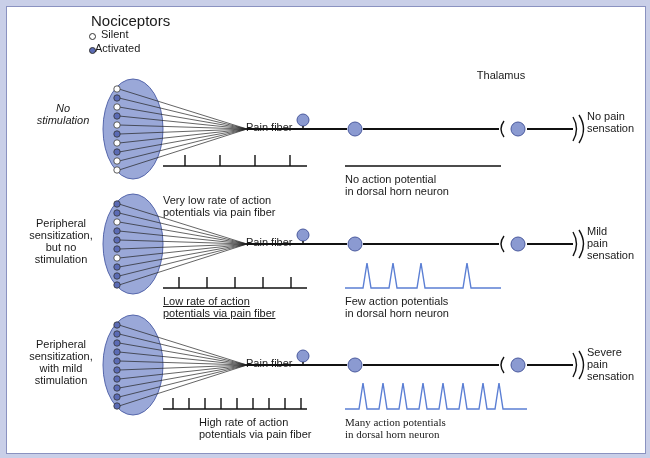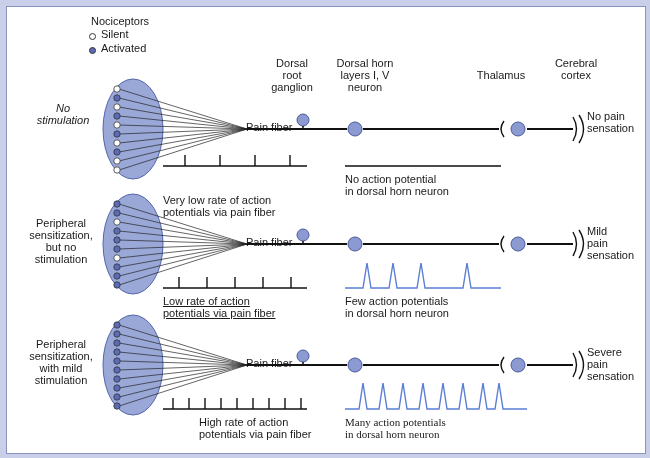--- a/index.html
+++ b/index.html
@@ -26,35 +26,27 @@
     border:1px solid #333;box-sizing:border-box;
   }
   .legend-dot.silent{background:#ffffff;}
   .legend-dot.act{background:#5b6bb5;}
 </style>
 </head>
 <body>
 
 <div id="frame">
 
-  <div class="lbl l" style="left:84px;top:8px;width:120px;font-size:11px;">Nociceptors</div>
+  <div class="lbl l" style="left:84px;top:8px;width:120px;font-size:15px;">Nociceptors</div>
   <div class="legend-dot silent" style="left:82px;top:26px;"></div>
   <div class="lbl l" style="left:94px;top:21px;width:80px;">Silent</div>
   <div class="legend-dot act" style="left:82px;top:40px;"></div>
-  <div class="lbl l" style="left:94px;top:35px;width:80px;">Activated</div>
-
-  <div class="lbl c" style="left:249px;top:50px;width:72px;">Dorsal
-root
-ganglion</div>
-  <div class="lbl c" style="left:316px;top:50px;width:84px;">Dorsal horn
-layers I, V
-neuron</div>
+  <div class="lbl l" style="left:88px;top:35px;width:80px;">Activated</div>
+
   <div class="lbl c" style="left:461px;top:62px;width:66px;">Thalamus</div>
-  <div class="lbl c" style="left:533px;top:50px;width:72px;">Cerebral
-cortex</div>
 
   <div class="lbl c" style="left:18px;top:95px;width:76px;font-style:italic;">No
 stimulation</div>
   <div class="lbl c" style="left:14px;top:210px;width:80px;">Peripheral
 sensitization,
 but no
 stimulation</div>
   <div class="lbl c" style="left:14px;top:331px;width:80px;">Peripheral
 sensitization,
 with mild

